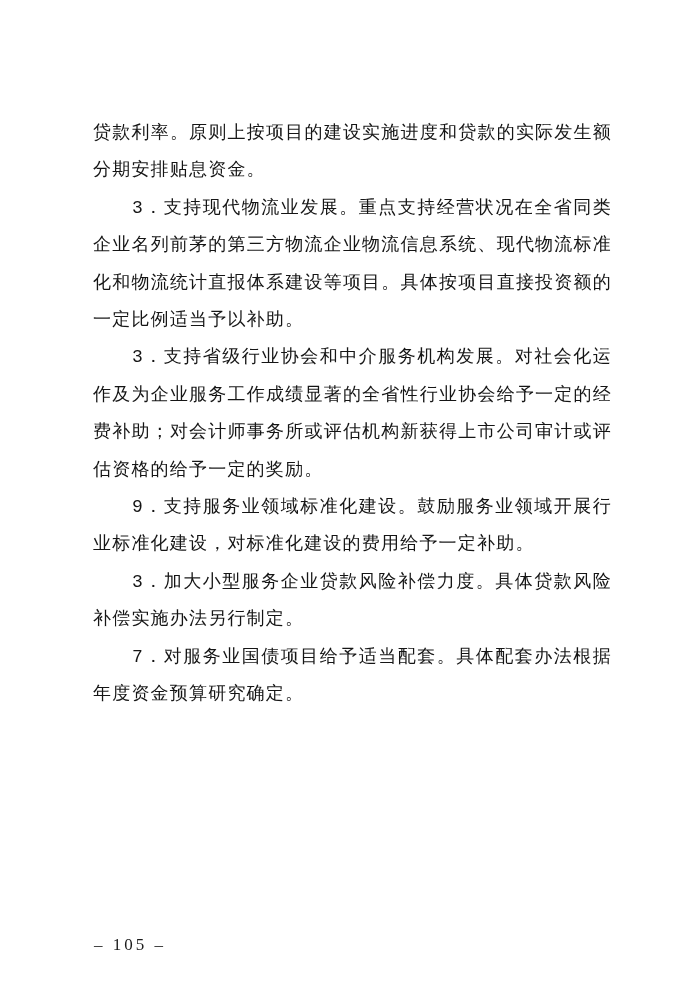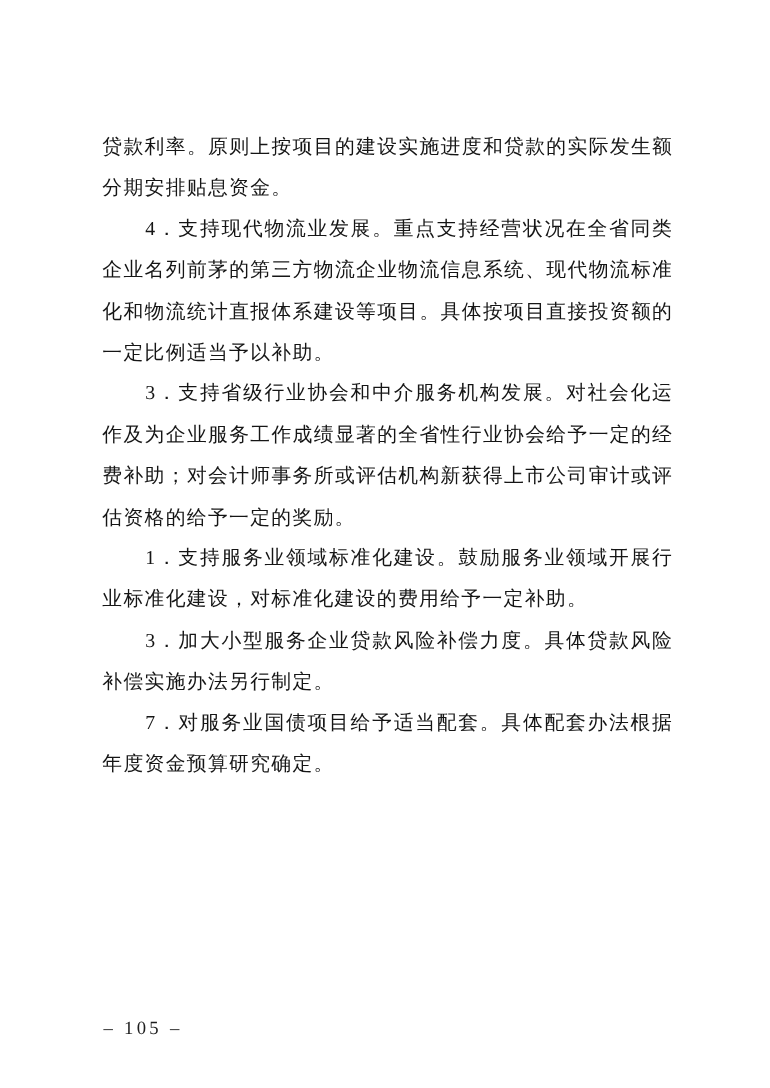--- a/index.html
+++ b/index.html
@@ -15,20 +15,21 @@
     box-sizing: border-box;
     overflow: hidden;
     font-family: "Liberation Serif", "DejaVu Serif", serif;
     color: #151515;
   }
   .text-block {
     position: absolute;
     top: 115px;
     left: 93px;
     right: 88px;
+    font-family: Liberation Mono, monospace;
   }
   .text-block p {
     margin: 0;
     font-size: 18px;
     line-height: 37.4px;
     letter-spacing: 1.2px;
     text-align: justify;
     text-justify: inter-character;
     word-break: break-all;
   }
@@ -36,41 +37,41 @@
     text-indent: 39px;
   }
   .underline {
     text-decoration: underline;
     text-decoration-thickness: 1px;
     text-underline-offset: 4px;
   }
   .page-footer {
     position: absolute;
     left: 94px;
-    bottom: 44px;
+    bottom: 34px;
     font-size: 17px;
     letter-spacing: 3px;
     color: #1c1c1c;
   }
 </style>
 </head>
 <body>
 
 <div class="page">
 
   <div class="text-block">
 
     <p>贷款利率。原则上按项目的建设实施进度和贷款的实际发生额分期安排贴息资金。</p>
 
 
-    <p class="indent">4．支持现代物流业发展。重点支持经营状况在全省同类企业名列前茅的第三方物流企业物流信息系统、现代物流标准化和物流统计直报体系建设等项目。具体按项目直接投资额的一定比例适当予以补助。</p>
+    <p class="indent">3．支持现代物流业发展。重点支持经营状况在全省同类企业名列前茅的第三方物流企业物流信息系统、现代物流标准化和物流统计直报体系建设等项目。具体按项目直接投资额的一定比例适当予以补助。</p>
 
     <p class="indent">3．支持省级行业协会和中介服务机构发展。对社会化运作及为企业服务工作成绩显著的全省性行业协会给予一定的经费补助；对会计师事务所或评估机构新获得上市公司审计或评估资格的给予一定的奖励。</p>
 
-    <p class="indent">1．支持服务业领域标准化建设。鼓励服务业领域开展行业标准化建设，对标准化建设的费用给予一定补助。</p>
+    <p class="indent">9．支持服务业领域标准化建设。鼓励服务业领域开展行业标准化建设，对标准化建设的费用给予一定补助。</p>
 
     <p class="indent">3．加大小型服务企业贷款风险补偿力度。具体贷款风险补偿实施办法另行制定。</p>
 
     <p class="indent">7．对服务业国债项目给予适当配套。具体配套办法根据年度资金预算研究确定。</p>
 
   </div>
 
   <div class="page-footer">– 105 –</div>
 
 </div>

